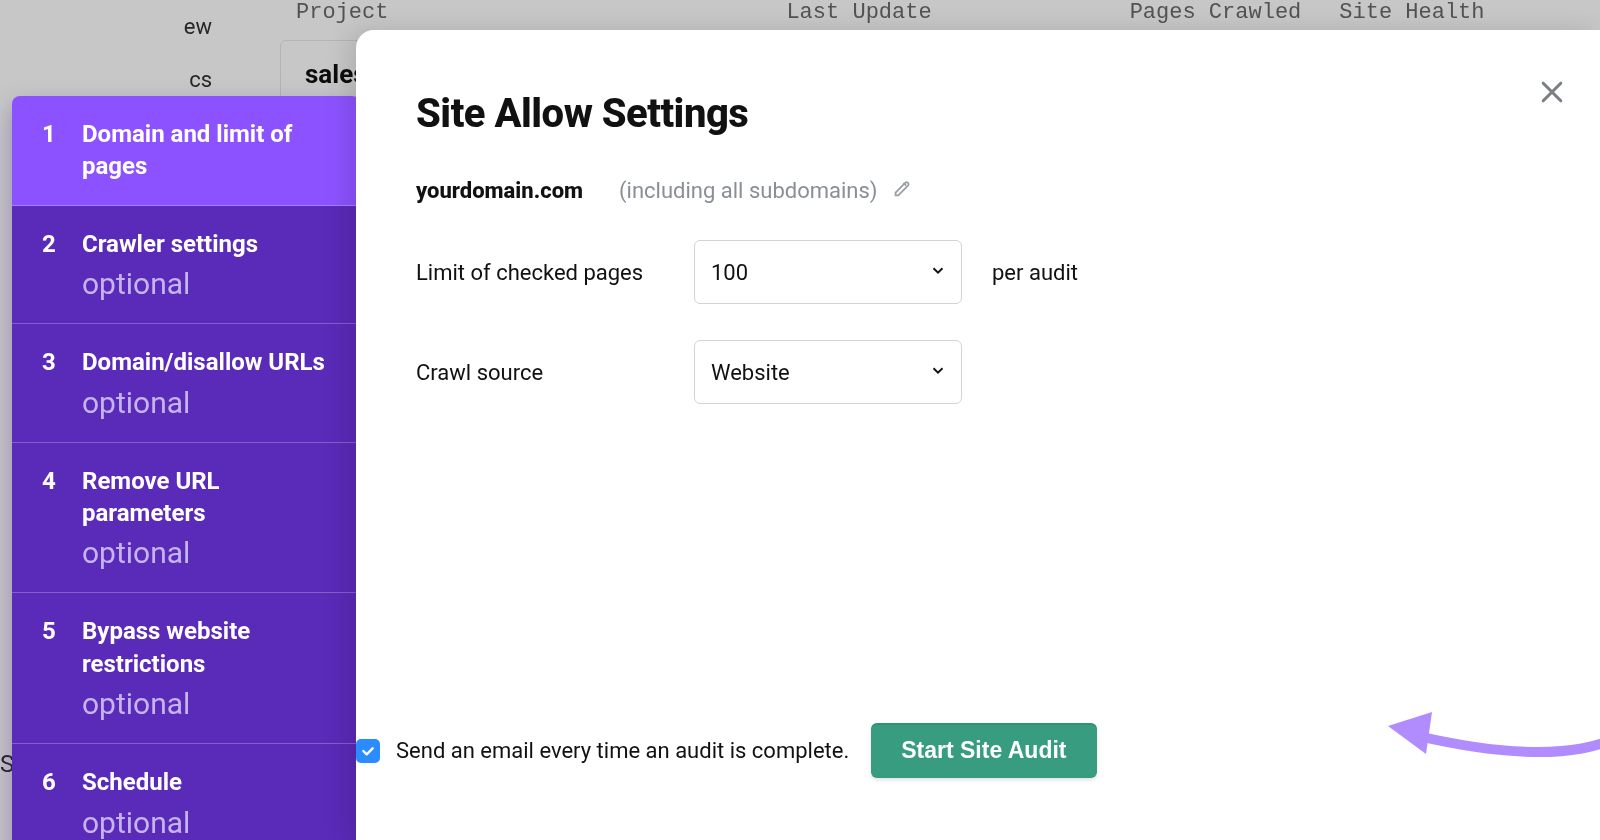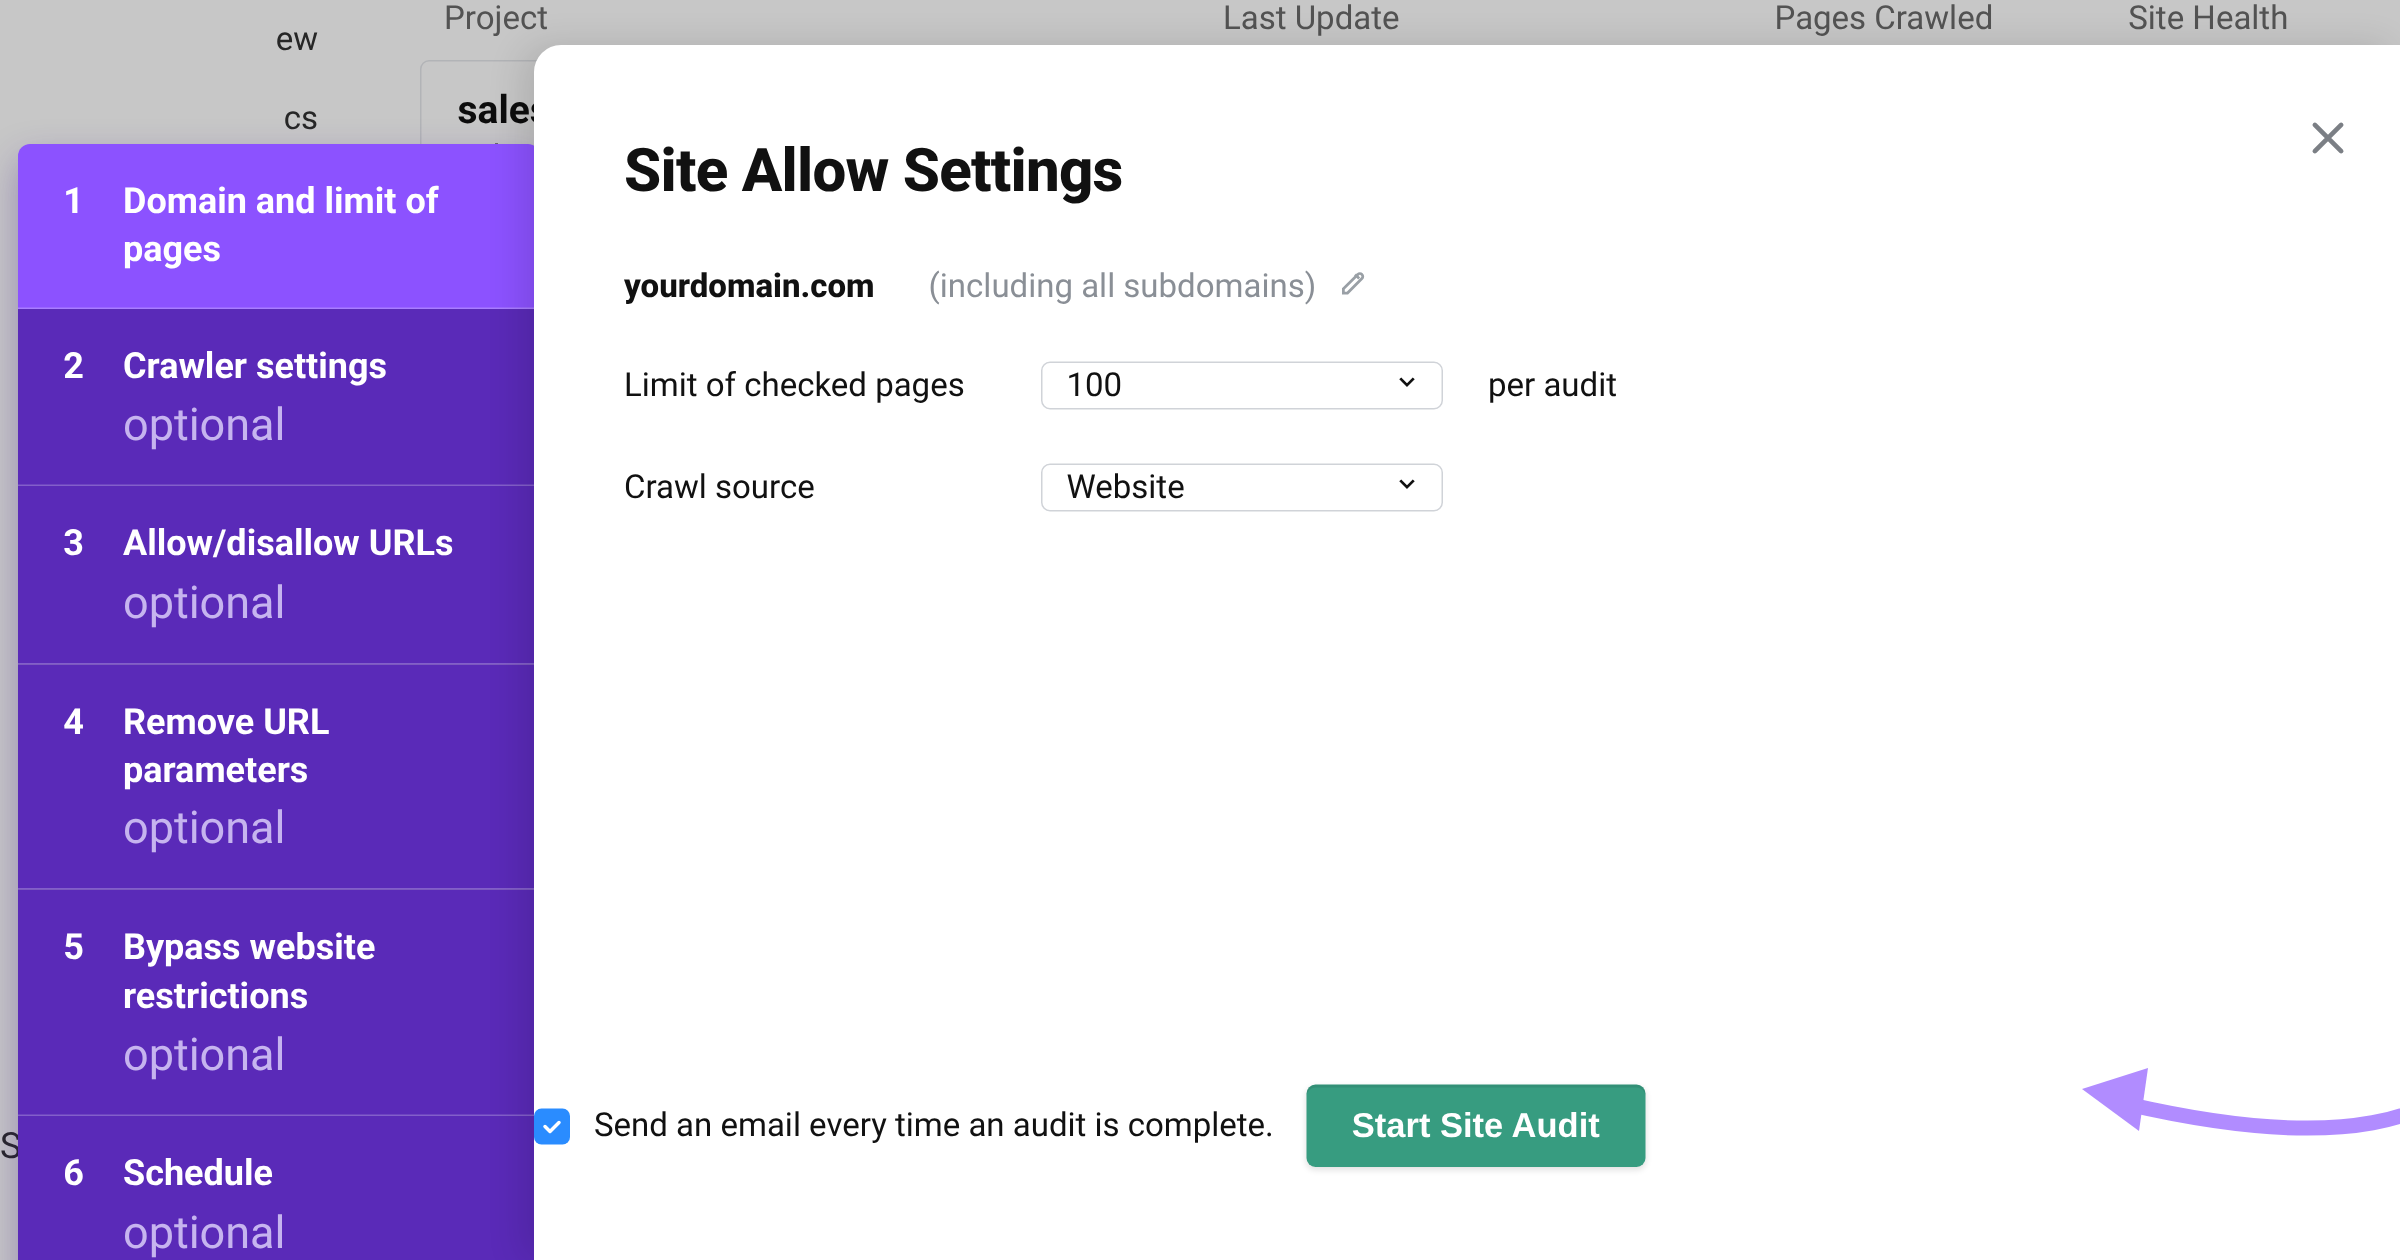--- a/index.html
+++ b/index.html
@@ -20,22 +20,23 @@
     position: absolute; left: 0; top: 0; width: 220px; height: 840px;
     background: #ffffff; color: #333; font-size: 22px;
   }
   .bg-sidebar-frag .frag { padding: 14px 8px 14px 0; text-align: right; color: #333; }
   .bg-sidebar-frag .frag:nth-child(4) { margin-top: 100px; }
   .bg-sidebar-frag .frag.seo { position:absolute; left:0; bottom:48px; padding-left:0; text-align:left; font-size:24px; color:#333;}
 
   .bg-header-frag {
     position: absolute; left: 280px; right: 0; top: 0; height: 34px;
     color: #6b6b6b; font-size: 22px;
-    display: flex; gap: 90px; align-items: flex-start;
+    display: flex; gap: 38px; align-items: flex-start;
     padding-top: 0;
+    font-family: Liberation Mono, monospace;
   }
   .bg-header-frag .hcell { white-space: nowrap; }
   .bg-header-frag .hcell.project { margin-left: 16px; }
   .bg-header-frag .hcell.lastupdate { margin-left: 360px; }
   .bg-header-frag .hcell.pages { margin-left: 160px; }
   .bg-header-frag .hcell.health, .bg-header-frag .hcell.errors, .bg-header-frag .hcell.w { margin-left: 0; }
 
   .bg-rows {
     position: absolute; left: 280px; top: 40px; right: 0;
   }
@@ -73,21 +74,21 @@
   .form-value { display: flex; align-items: center; gap: 14px; }
   .scope-domain { font-weight: 800; color: #111; }
   .scope-note { color: #8a8f96; font-size: 22px; margin-left: 22px; }
   .pencil-icon { color: #9aa0a6; display:inline-flex; }
   .pencil-icon svg { width:22px; height:22px; stroke: currentColor; fill:none; stroke-width:2; }
 
   .select {
     position: relative;
     border: 1px solid #d0d3d8; border-radius: 6px;
     background: #fff;
-    height: 32px; min-width: 268px;
+    height: 64px; min-width: 268px;
     display: flex; align-items: center; padding: 0 44px 0 16px;
     font-size: 22px; color: #111;
   }
   .select .caret { position: absolute; right: 14px; top: 50%; transform: translateY(-50%); color:#111;}
   .select .caret svg { width: 18px; height: 18px; stroke: currentColor; fill:none; stroke-width:2.5;}
   .per-audit { margin-left: 16px; font-size: 22px; color: #111;}
 
   .footer-area {
     position: absolute; left: 0; right: 0; bottom: 62px;
     display: flex; flex-direction: row; align-items: center; gap: 22px;
@@ -182,21 +183,21 @@
   <div class="step">
     <div class="step-num">2</div>
     <div class="step-text">
       <div class="step-title">Crawler settings</div>
       <div class="step-optional">optional</div>
     </div>
   </div>
   <div class="step">
     <div class="step-num">3</div>
     <div class="step-text">
-      <div class="step-title">Allow/disallow URLs</div>
+      <div class="step-title">Domain/disallow URLs</div>
       <div class="step-optional">optional</div>
     </div>
   </div>
   <div class="step">
     <div class="step-num">4</div>
     <div class="step-text">
       <div class="step-title">Remove URL parameters</div>
       <div class="step-optional">optional</div>
     </div>
   </div>

